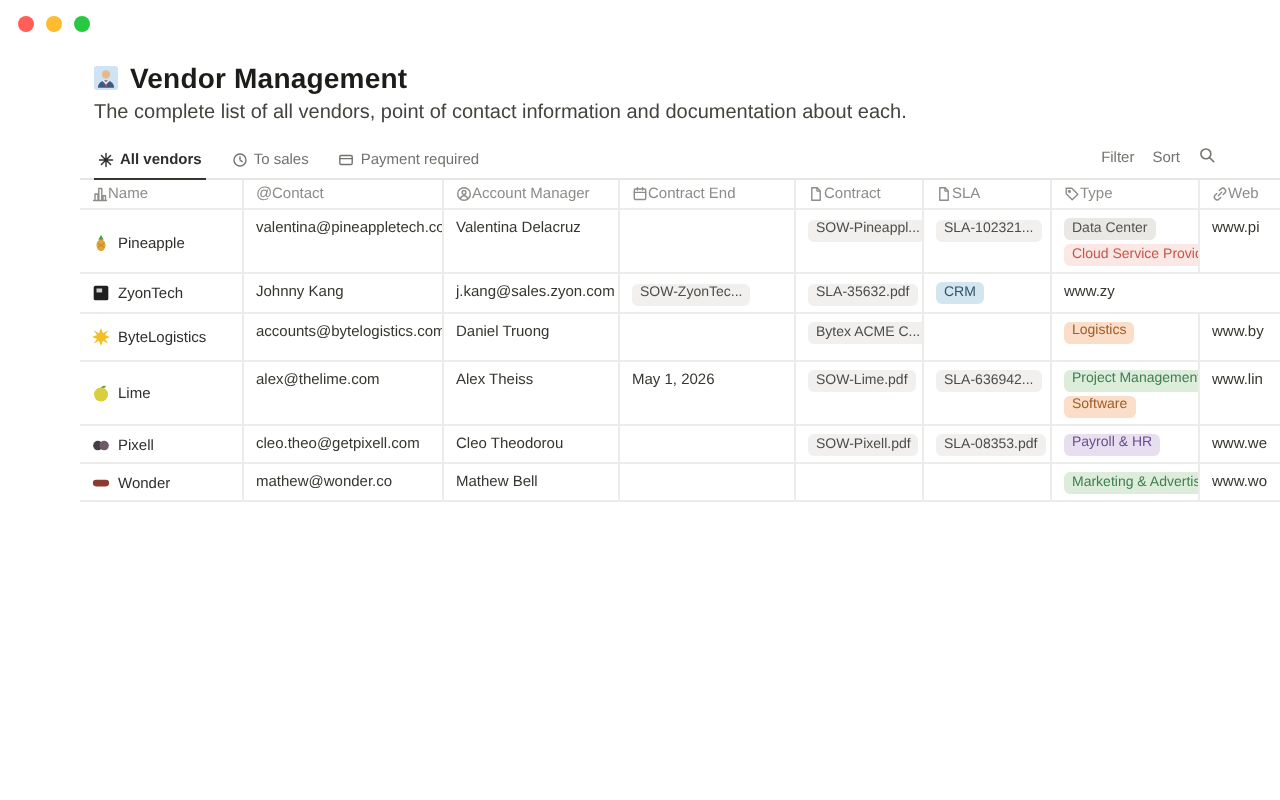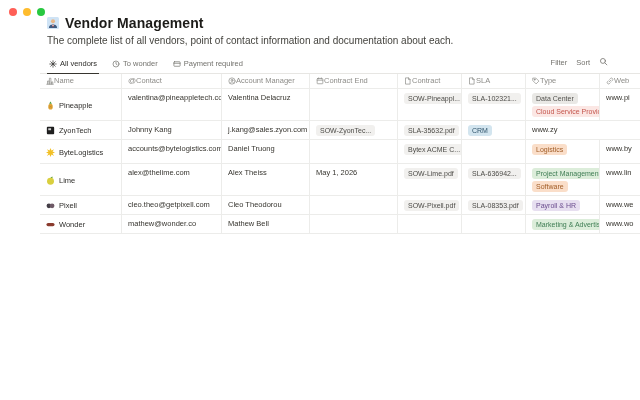--- a/index.html
+++ b/index.html
@@ -5,33 +5,33 @@
   html,body{margin:0;padding:0}
   body{
     width:640px;height:400px;background:#fff;overflow:hidden;position:relative;
     font-family:"Liberation Sans",sans-serif;color:#37352f;
     -webkit-font-smoothing:antialiased;
   }
   
   .traffic{position:absolute;top:8px;left:9px;display:flex;gap:6px}
   .dot{width:8px;height:8px;border-radius:50%}
   
-  .page{position:absolute;top:16px;left:0;right:0}
+  .page{position:absolute;top:32px;left:0;right:0}
   .page-header{margin-left:47px;display:flex;align-items:center;gap:6px;height:14px}
   .page-icon{display:inline-flex}
   .page-icon svg{width:12px;height:12px}
   h1{font-size:14px;margin:0;font-weight:700;letter-spacing:.1px;color:#1d1c19}
   .subtitle{margin:5px 0 0 47px;font-size:10px;color:#44433e}
   
   .toolbar{margin:11px 0 0 40px;width:600px;display:flex;justify-content:space-between;
     align-items:flex-end;border-bottom:1px solid #e7e6e3}
   .tabs{display:flex;margin-left:7px}
   .tab{display:flex;gap:3px;align-items:center;font-size:7.5px;color:#73726d;
     padding:2px 2px 5px;margin-right:11px;cursor:pointer}
-  .tab.active{color:#2f2e2b;font-weight:400;border-bottom:1.5px solid #37352f;margin-bottom:-1px}
+  .tab.active{color:#2f2e2b;font-weight:700;border-bottom:1.5px solid #37352f;margin-bottom:-1px}
   .actions{display:flex;gap:9px;align-items:center;font-size:7.5px;color:#73726d;
     padding:0 32px 5px 0}
   .actions .act{cursor:pointer}
   
   .icn{display:inline-flex;flex:none}
   .icn svg{width:8px;height:8px;display:block}
   .icn.at{font-size:8px;line-height:8px;width:8px;justify-content:center}
   .search .icn svg{width:9px;height:9px}
   
   .table{margin-left:40px;width:600px;font-size:7.5px}
@@ -83,21 +83,21 @@
           </span>
           <span>All vendors</span>
         </div>
         <div class="tab">
           <span class="icn">
             <svg viewBox="0 0 16 16" fill="none" stroke="currentColor" stroke-width="1.4" stroke-linecap="round" stroke-linejoin="round">
               <circle cx="8" cy="8" r="6"></circle>
               <path d="M8 4.8V8l2.2 1.6"></path>
             </svg>
           </span>
-          <span>To wonder</span>
+          <span>To sales</span>
         </div>
         <div class="tab">
           <span class="icn">
             <svg viewBox="0 0 16 16" fill="none" stroke="currentColor" stroke-width="1.4" stroke-linecap="round" stroke-linejoin="round">
               <rect x="1.8" y="3.5" width="12.4" height="9" rx="1.2"></rect>
               <path d="M1.8 6.6h12.4"></path>
             </svg>
           </span>
           <span>Payment required</span>
         </div>

